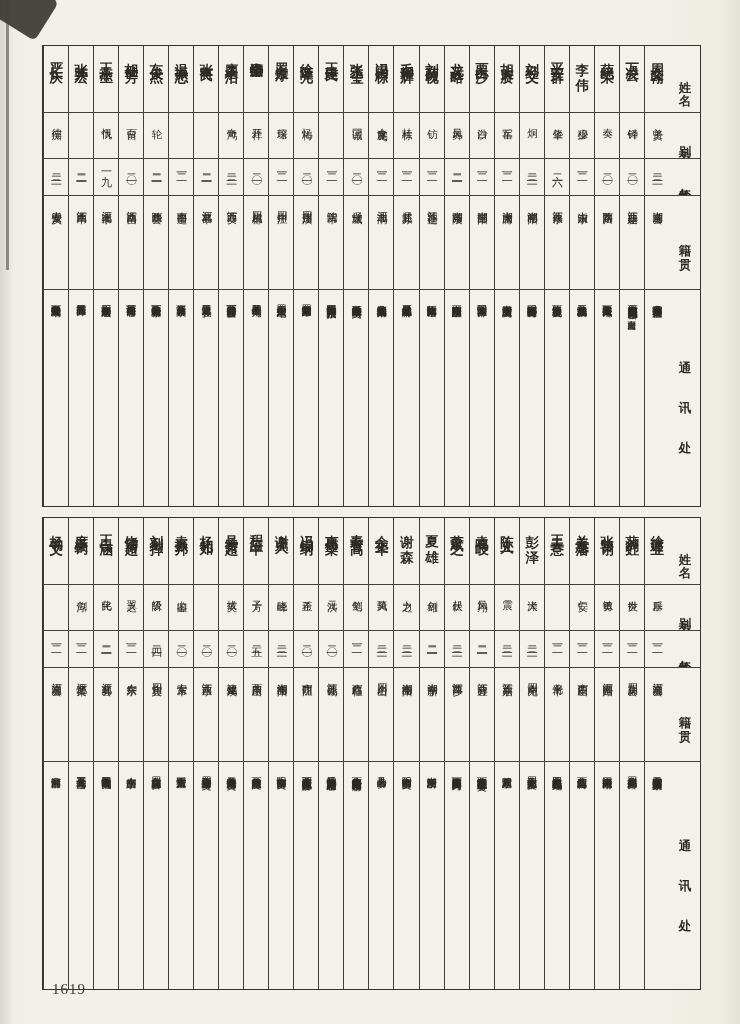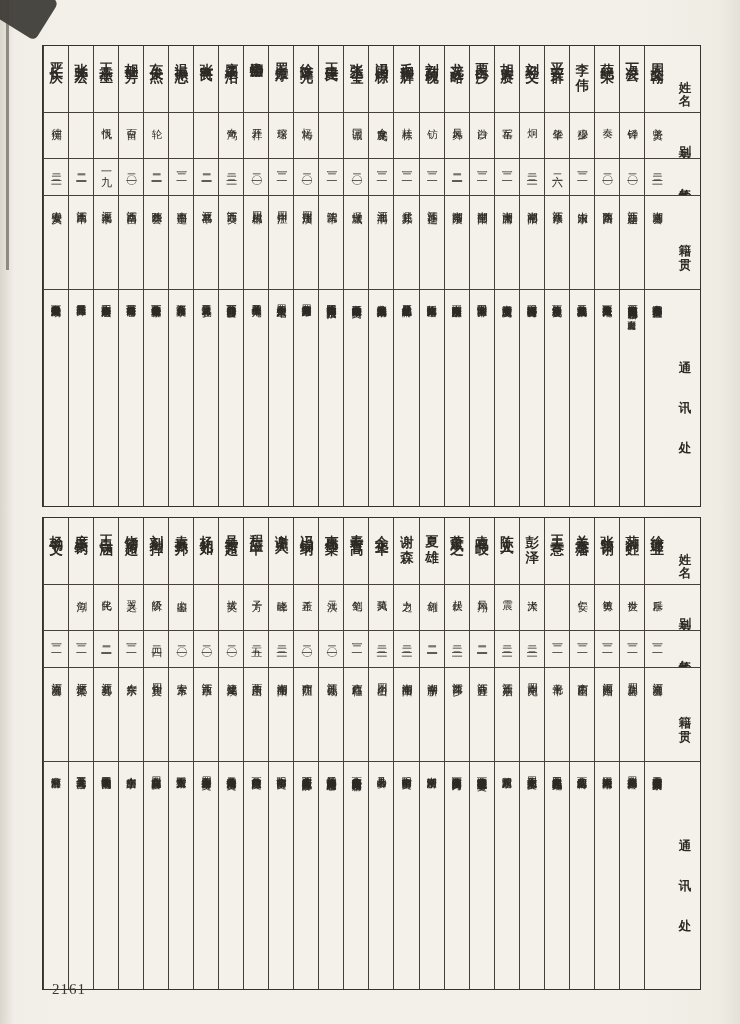--- a/index.html
+++ b/index.html
@@ -956,14 +956,14 @@
         </div>
         <div class="cell r-native">
           <span class="vtext native">河南浚县</span>
         </div>
         <div class="cell r-addr">
           <span class="vtext addr">河南浚县郜村</span>
         </div>
       </div>
     </div>
 
-  <div class="page-number">2161</div>
+  <div class="page-number">1619</div>
 </div>
 
 </body></html>

